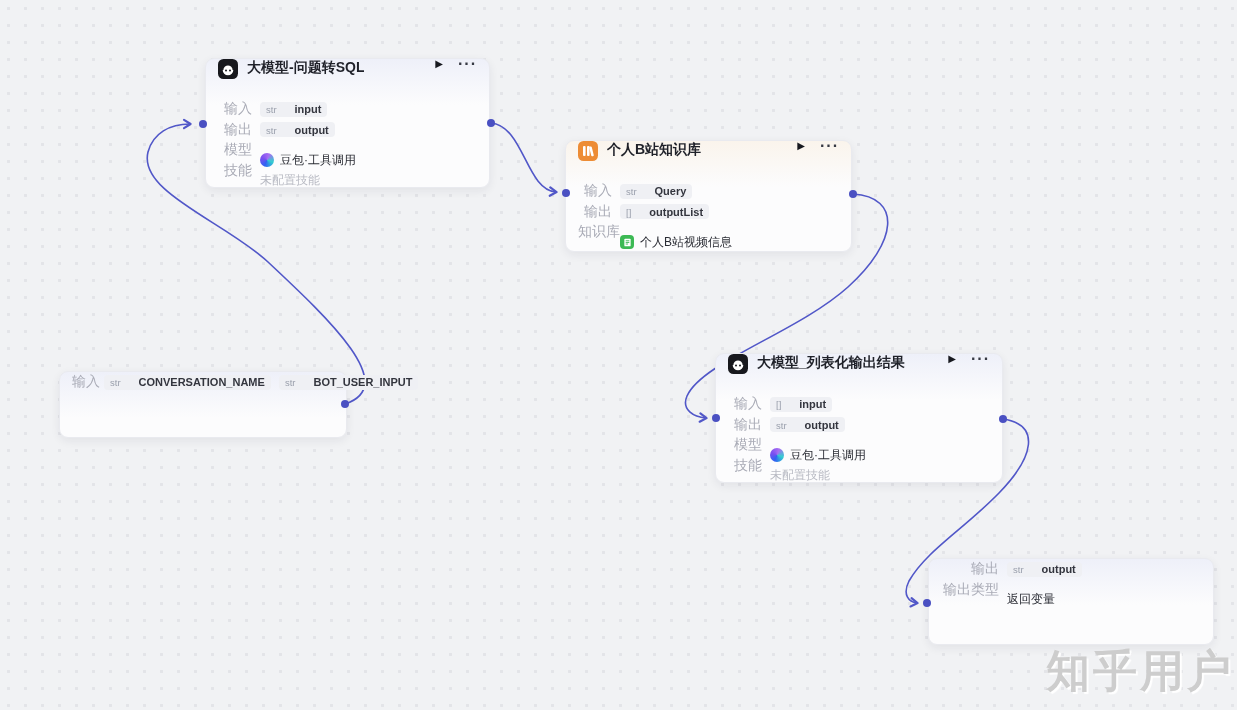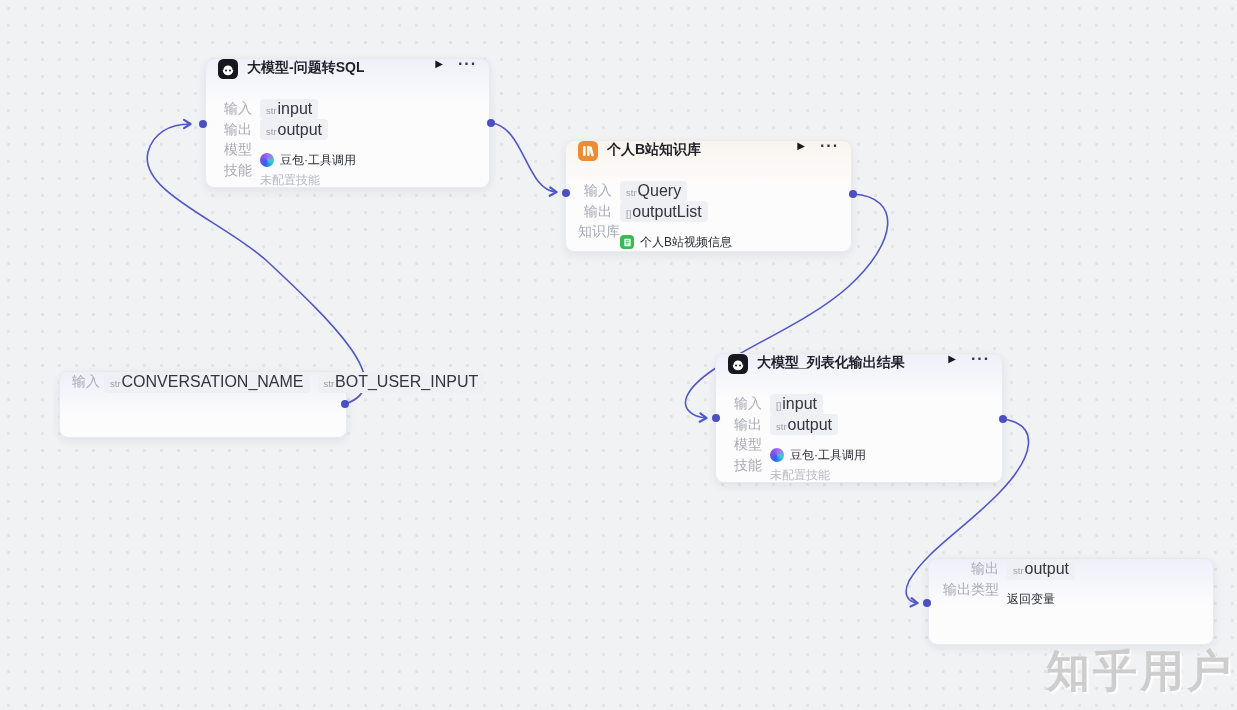--- a/index.html
+++ b/index.html
@@ -45,24 +45,24 @@
   .node-body{padding:0 12px 8px 12px;}
   .row{height:20.5px;display:flex;align-items:center;gap:8px;}
   .rlabel{
     width:34px;text-align:right;font-size:14px;color:#a9abb6;
     flex:0 0 auto;white-space:nowrap;
   }
   .node-start .rlabel{width:24px;}
   .node-end .rlabel{width:58px;}
   .pill{
     background:#eff0f4;border-radius:4px;padding:1.5px 6px;
-    display:inline-flex;align-items:baseline;gap:1px;white-space:nowrap;
+    display:inline-flex;align-items:baseline;gap:18px;white-space:nowrap;
   }
   .ptype{font-size:9.5px;color:#9ba0ad;font-style:normal;}
-  .pname{font-size:16px;font-weight:400;color:#33353e;}
+  .pname{font-size:11px;font-weight:700;color:#33353e;}
   .rvalue{font-size:12px;color:#2a2c34;display:inline-flex;align-items:center;gap:6px;white-space:nowrap;margin-top:20px;}
   .rvalue.muted{color:#b8bac3;}
   .doubao{
     width:14px;height:14px;border-radius:50%;display:inline-block;
     background:conic-gradient(from 200deg,#2f62f2,#7a4ff0,#a86df2,#33cfd0,#2f62f2);
   }
   .kbicon{
     width:14px;height:14px;border-radius:4px;background:#3cb954;
     display:inline-flex;align-items:center;justify-content:center;
   }

